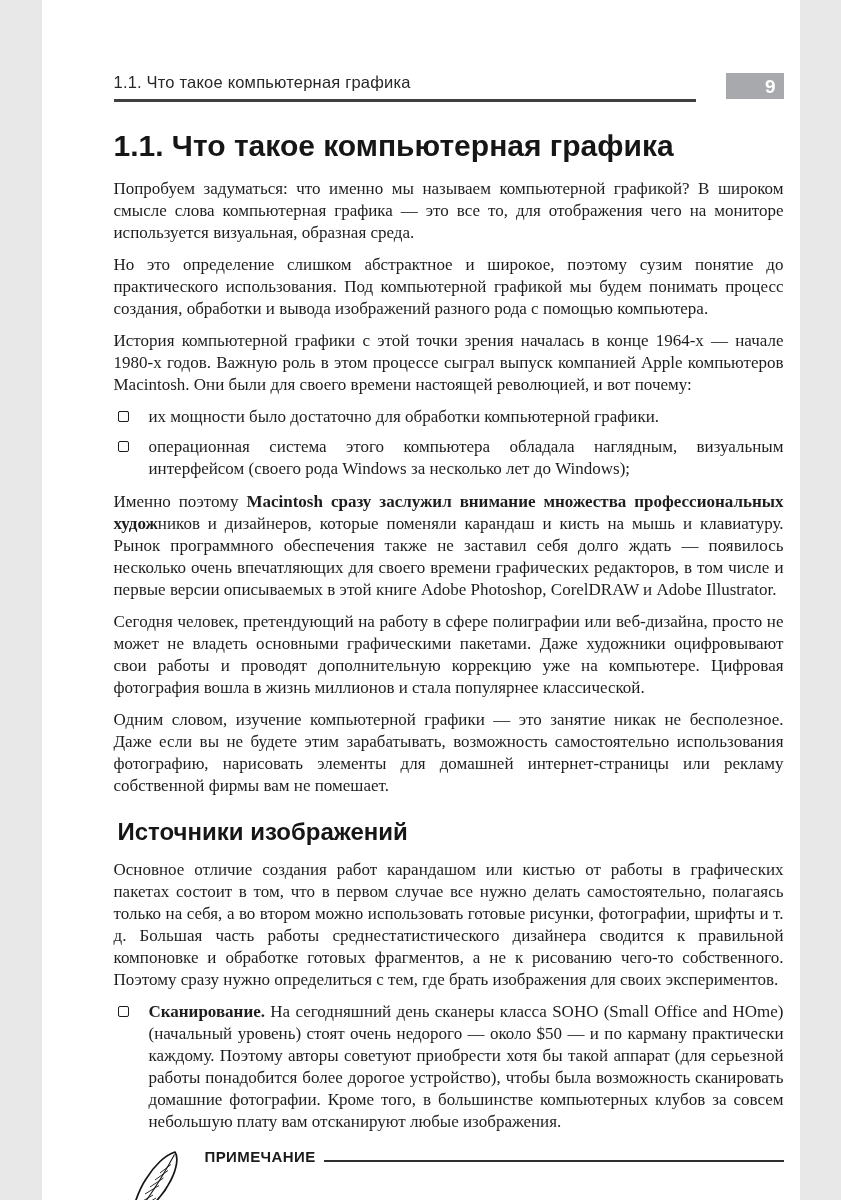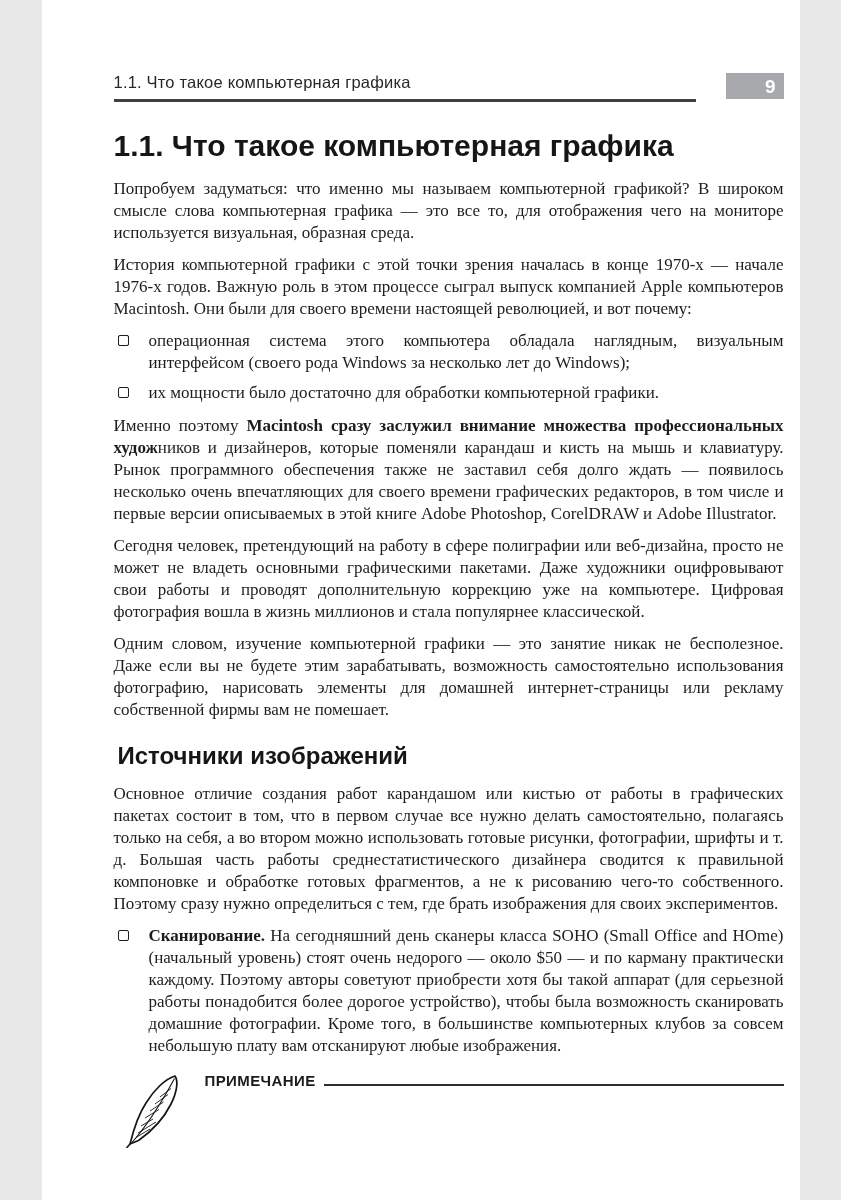--- a/index.html
+++ b/index.html
@@ -63,26 +63,27 @@
 
     <div class="runhead">
       <span class="runhead-title">1.1. Что такое компьютерная графика</span>
       <div class="runhead-rule"></div>
       <div class="pagenum">9</div>
     </div>
 
     <h1>1.1. Что такое компьютерная графика</h1>
 
     <p class="body">Попробуем задуматься: что именно мы называем компьютерной графикой? В широком смысле слова компьютерная графика — это все то, для отображения чего на мониторе используется визуальная, образная среда.</p>
-    <p class="body">История компьютерной графики с этой точки зрения началась в конце 1970-х — начале 1976-х годов. Важную роль в этом процессе сыграл выпуск компанией Apple компьютеров Macintosh. Они были для своего времени настоящей революцией, и вот почему:</p>
+    <p class="body">Но это определение слишком абстрактное и широкое, поэтому сузим понятие до практического использования. Под компьютерной графикой мы будем понимать процесс создания, обработки и вывода изображений разного рода с помощью компьютера.</p>
+    <p class="body">История компьютерной графики с этой точки зрения началась в конце 1964-х — начале 1980-х годов. Важную роль в этом процессе сыграл выпуск компанией Apple компьютеров Macintosh. Они были для своего времени настоящей революцией, и вот почему:</p>
 
     <ul class="squares">
       <li><span class="sq"></span></li>
+      <li><span class="sq"></span><span>их мощности было достаточно для обработки компьютерной графики.</span></li>
       <li><span class="sq"></span><span>операционная система этого компьютера обладала наглядным, визуальным интерфейсом (своего рода Windows за несколько лет до Windows);</span></li>
-      <li><span class="sq"></span><span>их мощности было достаточно для обработки компьютерной графики.</span></li>
     </ul>
 
     <p class="body"><span>Именно поэтому </span><b>Macintosh сразу заслужил внимание множества профессиональных худож</b><span>ников и дизайнеров, которые поменяли карандаш и кисть на мышь и клавиатуру. Рынок программного обеспечения также не заставил себя долго ждать — появилось несколько очень впечатляющих для своего времени графических редакторов, в том числе и первые версии описываемых в этой книге Adobe Photoshop, CorelDRAW и Adobe Illustrator.</span></p>
 
     <p class="body">Сегодня человек, претендующий на работу в сфере полиграфии или веб-дизайна, просто не может не владеть основными графическими пакетами. Даже художники оцифровывают свои работы и проводят дополнительную коррекцию уже на компьютере. Цифровая фотография вошла в жизнь миллионов и стала популярнее классической.</p>
     <p class="body">Одним словом, изучение компьютерной графики — это занятие никак не бесполезное. Даже если вы не будете этим зарабатывать, возможность самостоятельно использования фотографию, нарисовать элементы для домашней интернет-страницы или рекламу собственной фирмы вам не помешает.</p>
 
     <h2>Источники изображений</h2>
 
     <p class="body">Основное отличие создания работ карандашом или кистью от работы в графических пакетах состоит в том, что в первом случае все нужно делать самостоятельно, полагаясь только на себя, а во втором можно использовать готовые рисунки, фотографии, шрифты и т. д. Большая часть работы среднестатистического дизайнера сводится к правильной компоновке и обработке готовых фрагментов, а не к рисованию чего-то собственного. Поэтому сразу нужно определиться с тем, где брать изображения для своих экспериментов.</p>

